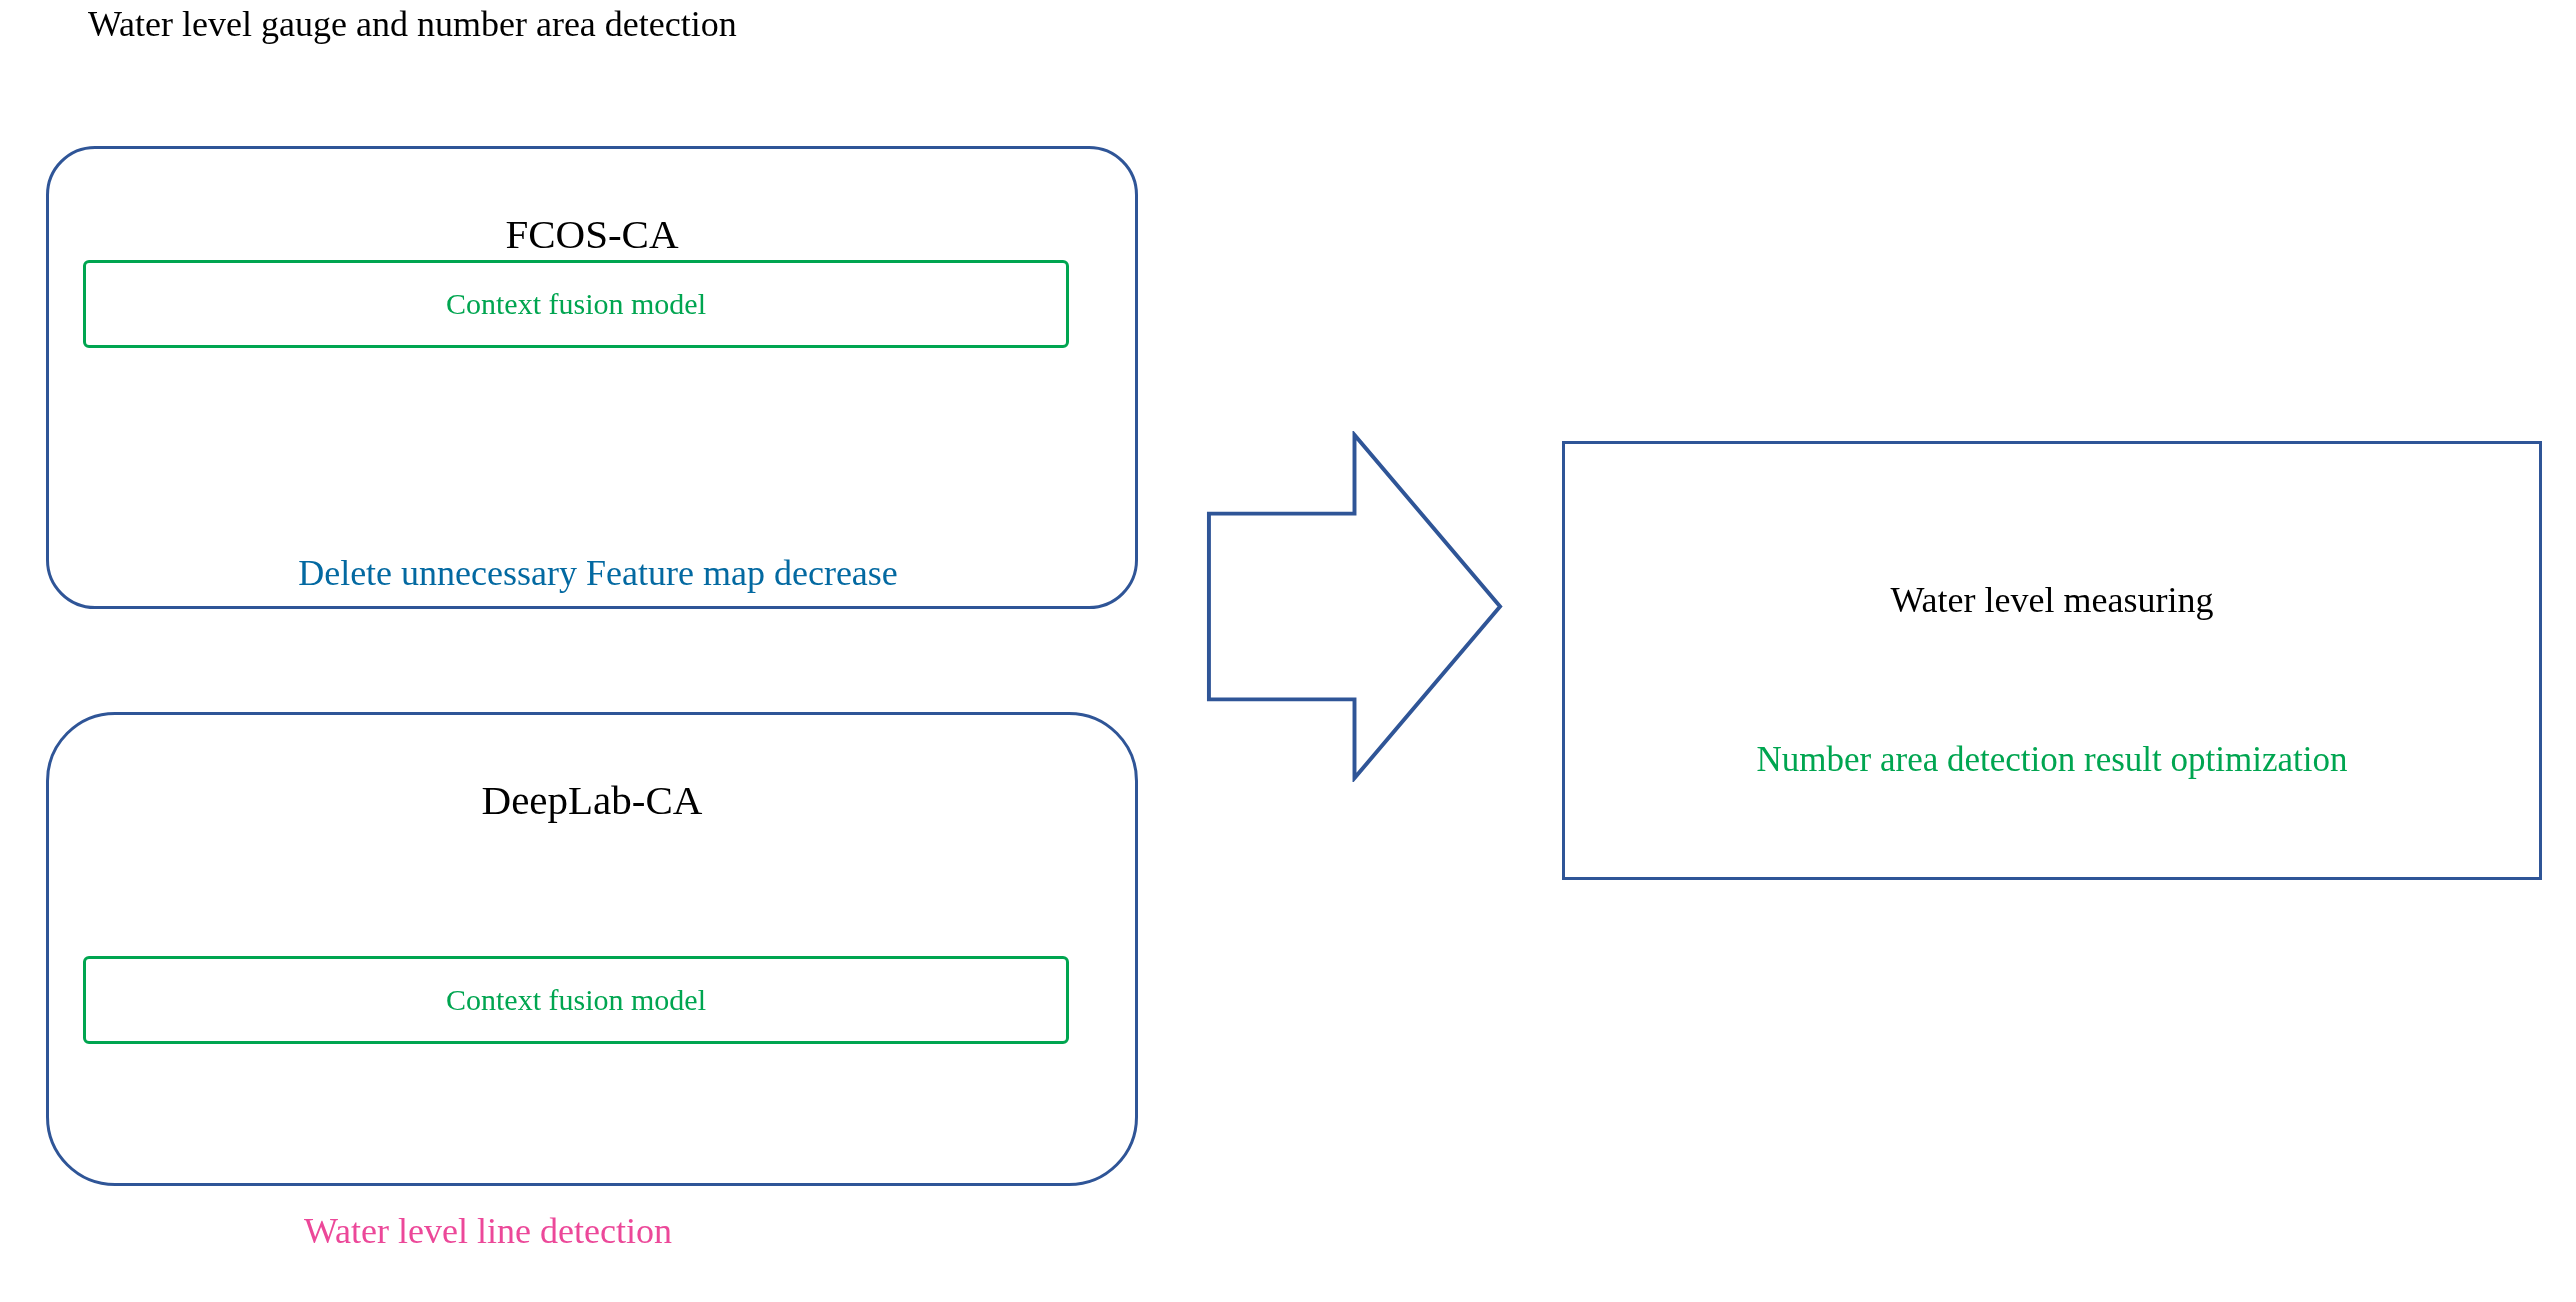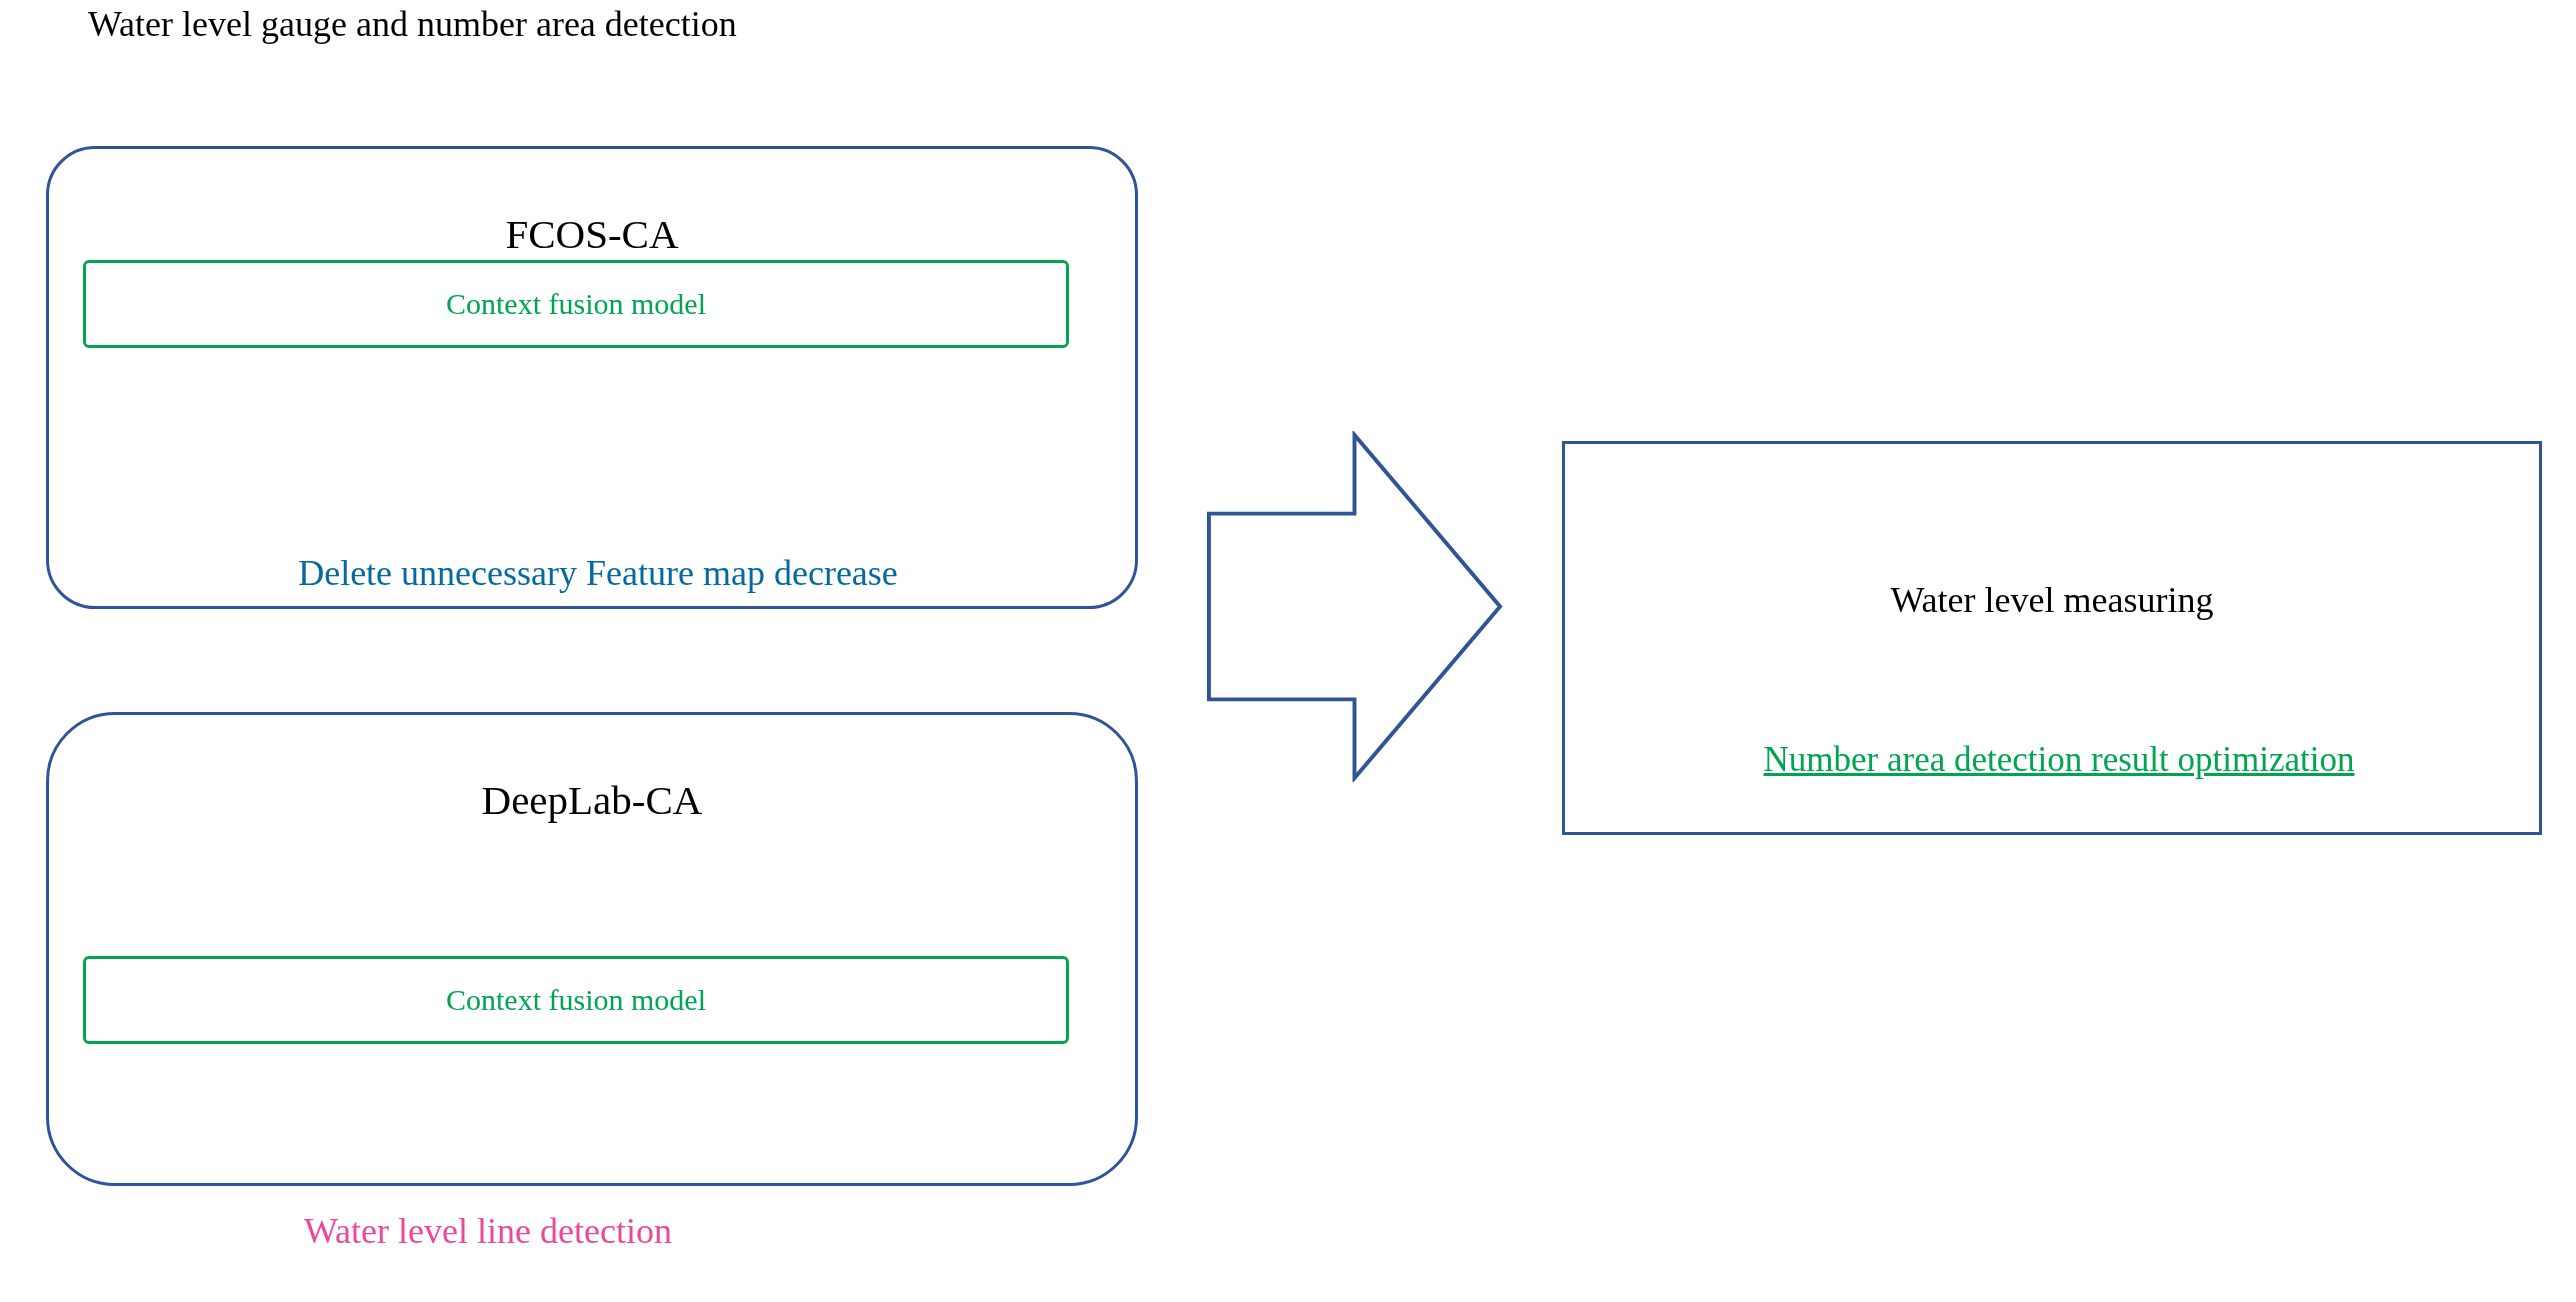--- a/index.html
+++ b/index.html
@@ -125,43 +125,42 @@
     height: 351px;
   }
   #arrow-wrap svg { display: block; width: 100%; height: 100%; }
 
   
   #box-result {
     position: absolute;
     left: 1562px;
     top: 441px;
     width: 980px;
-    height: 394px;
+    height: 439px;
     border: 3.1px solid #2f5597;
     background: transparent;
     box-sizing: border-box;
   }
   #result-title {
     position: absolute;
     left: 0;
     width: 100%;
     top: 135px;
     text-align: center;
     font-size: 36px;
     color: #000000;
   }
   #result-note {
     position: absolute;
-    left: 7px;
+    left: 0;
     width: 100%;
     top: 296px;
     text-align: center;
     font-size: 35px;
     color: #00a550;
-    text-decoration: underline;
   }
 </style>
 </head>
 <body>
 
 <div id="canvas">
 
   <div class="txt caption-top">Water level gauge and number area detection</div>
 
   <div class="round-box" id="box-fcos">

